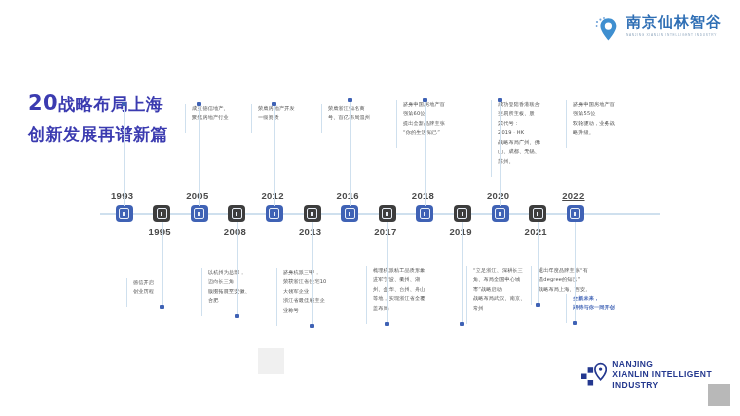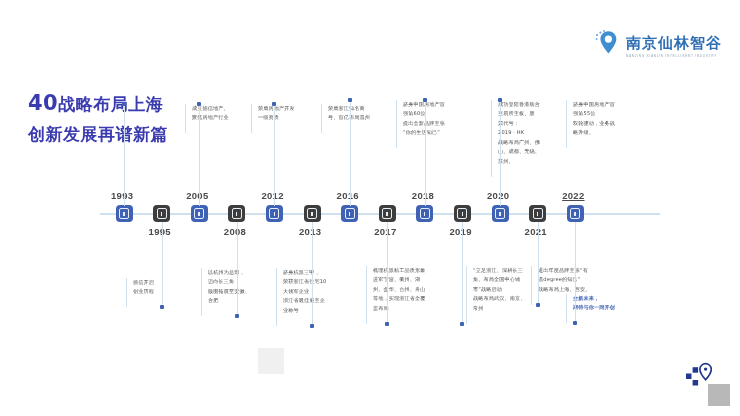--- a/index.html
+++ b/index.html
@@ -4,21 +4,21 @@
 <style>
   html,body{margin:0;padding:0;}
   body{
     width:740px;height:416px;overflow:hidden;background:#ffffff;
     font-family:"Liberation Sans","DejaVu Sans",sans-serif;
     position:relative;
   }
   .slide{position:absolute;inset:0;background:#fff;}
 
   
-  .hdr-logo{position:absolute;right:18px;top:28px;display:flex;align-items:flex-end;gap:6px;}
+  .hdr-logo{position:absolute;right:18px;top:15px;display:flex;align-items:flex-start;gap:6px;}
   .pin-wrap{position:relative;width:26px;height:30px;}
   .logo-cn{font-size:15px;font-weight:bold;color:#2f6fb5;letter-spacing:1px;line-height:1;font-family:"DejaVu Sans","Liberation Sans",sans-serif;}
   .logo-en{font-size:3.2px;color:#8fa6bd;letter-spacing:.7px;margin-top:3px;white-space:nowrap;}
   .logo-txt{display:flex;flex-direction:column;justify-content:center;}
 
   
   .title{position:absolute;left:28px;top:88px;}
   .title .l1{font-size:17px;font-weight:bold;color:#3b3bb0;letter-spacing:.5px;line-height:1.5;
     font-family:"DejaVu Sans","Liberation Sans",sans-serif;}
   .title .l1 .num{font-size:21px;}
@@ -78,21 +78,21 @@
         <circle cx="14.4" cy="11.1" r="3.6" fill="#ffffff"></circle>
       </svg>
     </div>
     <div class="logo-txt">
       <div class="logo-cn">南京仙林智谷</div>
       <div class="logo-en">NANJING XIANLIN INTELLIGENT INDUSTRY</div>
     </div>
   </div>
 
   <div class="title">
-    <div class="l1"><span class="num">40</span><span>战略布局上海</span></div>
+    <div class="l1"><span class="num">20</span><span>战略布局上海</span></div>
     <div class="l2">创新发展再谱新篇</div>
   </div>
 
   <div class="tl">
     <div class="axis"></div>
     <div id="tl-nodes">
         <div class="node blue" style="left: 115.5px;">
           <div class="gl">
             <i></i>
           </div>
@@ -277,16 +277,21 @@
   <div class="ftr">
     <div class="ftr-mark">
       <svg width="26" height="30" viewBox="0 0 26 30">
         <rect x="0" y="13.5" width="5.5" height="5.5" fill="#24388f"></rect>
         <rect x="6.6" y="7.2" width="5.5" height="5.5" fill="#24388f"></rect>
         <rect x="6.6" y="20" width="5.5" height="5.5" fill="#24388f"></rect>
         <path d="M19.6 3.6c-3.1 0-5.7 2.5-5.7 5.6 0 4.1 5.7 10.6 5.7 10.6s5.7-6.5 5.7-10.6c0-3.1-2.6-5.6-5.7-5.6z" fill="none" stroke="#24388f" stroke-width="1.7"></path>
         <circle cx="19.6" cy="9.1" r="1.7" fill="#24388f"></circle>
       </svg>
     </div>
+    <div class="ftr-txt">
+      <span>NANJING</span>
+      <span>XIANLIN  INTELLIGENT</span>
+      <span>INDUSTRY</span>
+    </div>
   </div>
 
   <div class="sq"></div>
 </div>
 
 </body></html>

